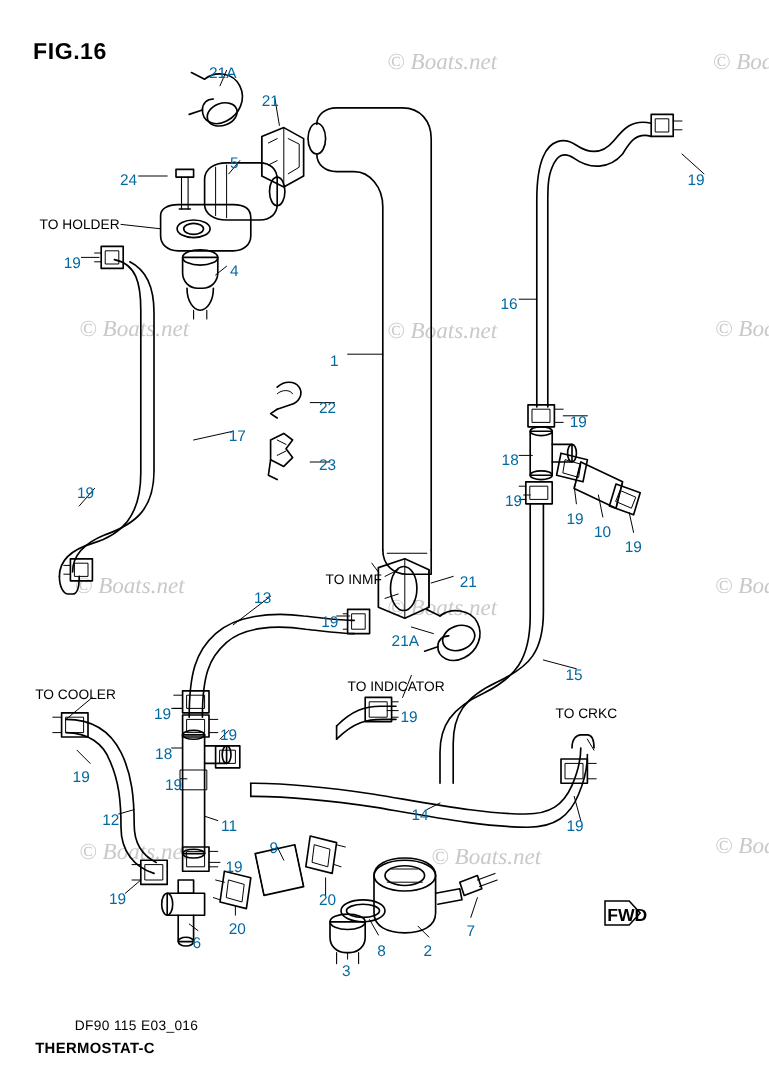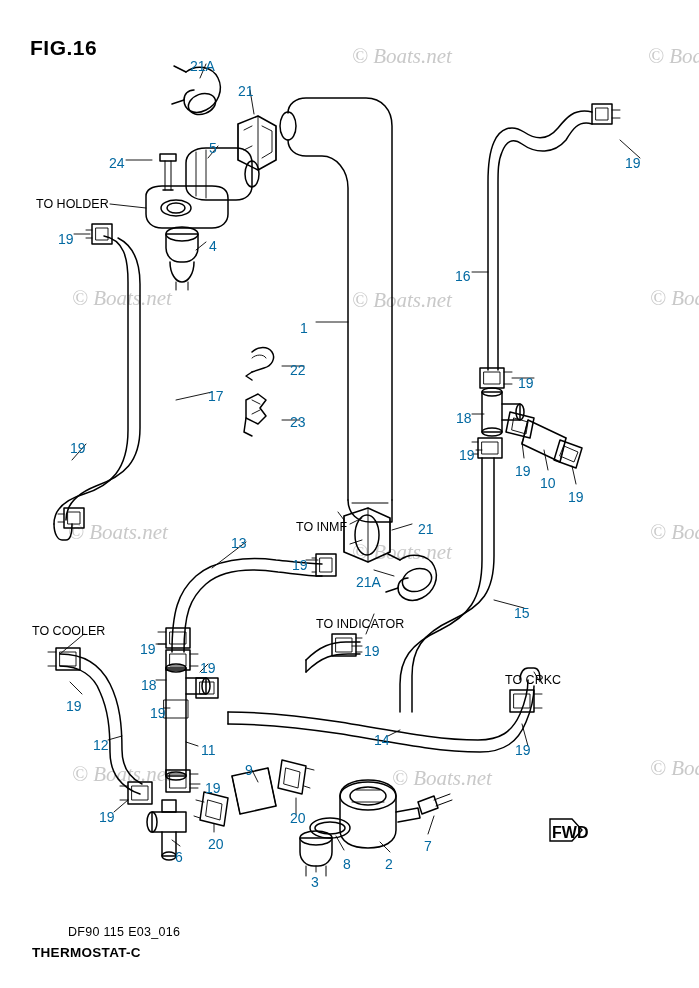--- a/index.html
+++ b/index.html
@@ -350,21 +350,21 @@
     </g>
   </svg>
 
   <div class="fig-title">FIG.16</div>
 
   <div id="callout-layer">
       <div class="callout" style="left: 36px; top: 197px;">TO HOLDER</div>
       <div class="callout" style="left: 296px; top: 520px;">TO INMF</div>
       <div class="callout" style="left: 316px; top: 606px; margin-top: 11px;">TO INDICATOR</div>
       <div class="callout" style="left: 32px; top: 624px;">TO COOLER</div>
-      <div class="callout" style="left: 505px; top: 673px; text-align: right;">TO CRKC</div>
+      <div class="callout" style="left: 505px; top: 642px; text-align: right;">TO CRKC</div>
       <div class="callout" style="left: 552px; top: 824px; font-size: 16px; font-weight: bold;">FWD</div>
     </div>
   <div id="refnum-layer">
       <div class="ref-num" style="left: 190px; top: 58px;">21A</div>
       <div class="ref-num" style="left: 238px; top: 83px;">21</div>
       <div class="ref-num" style="left: 109px; top: 155px;">24</div>
       <div class="ref-num" style="left: 209px; top: 140px;">5</div>
       <div class="ref-num" style="left: 58px; top: 231px;">19</div>
       <div class="ref-num" style="left: 209px; top: 238px;">4</div>
       <div class="ref-num" style="left: 625px; top: 155px;">19</div>

